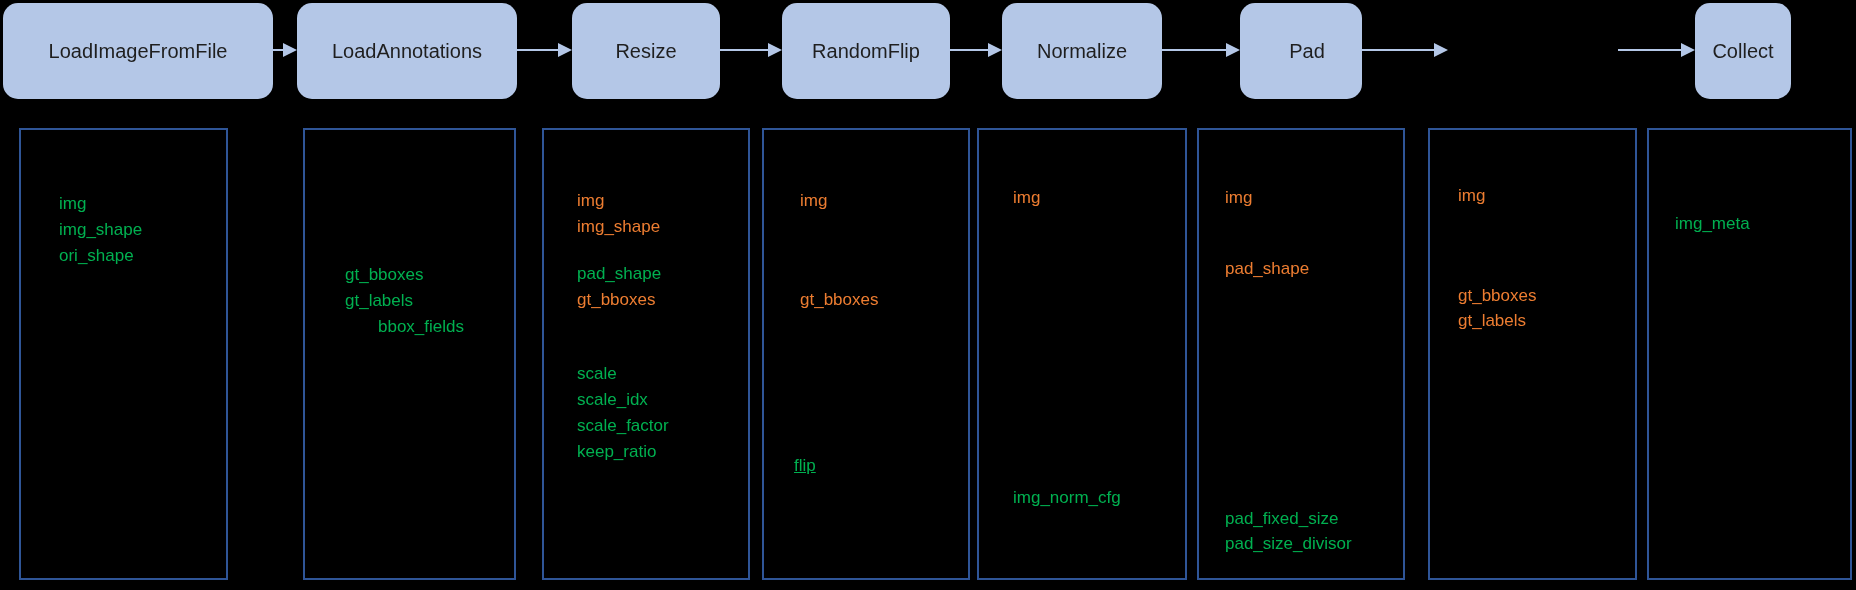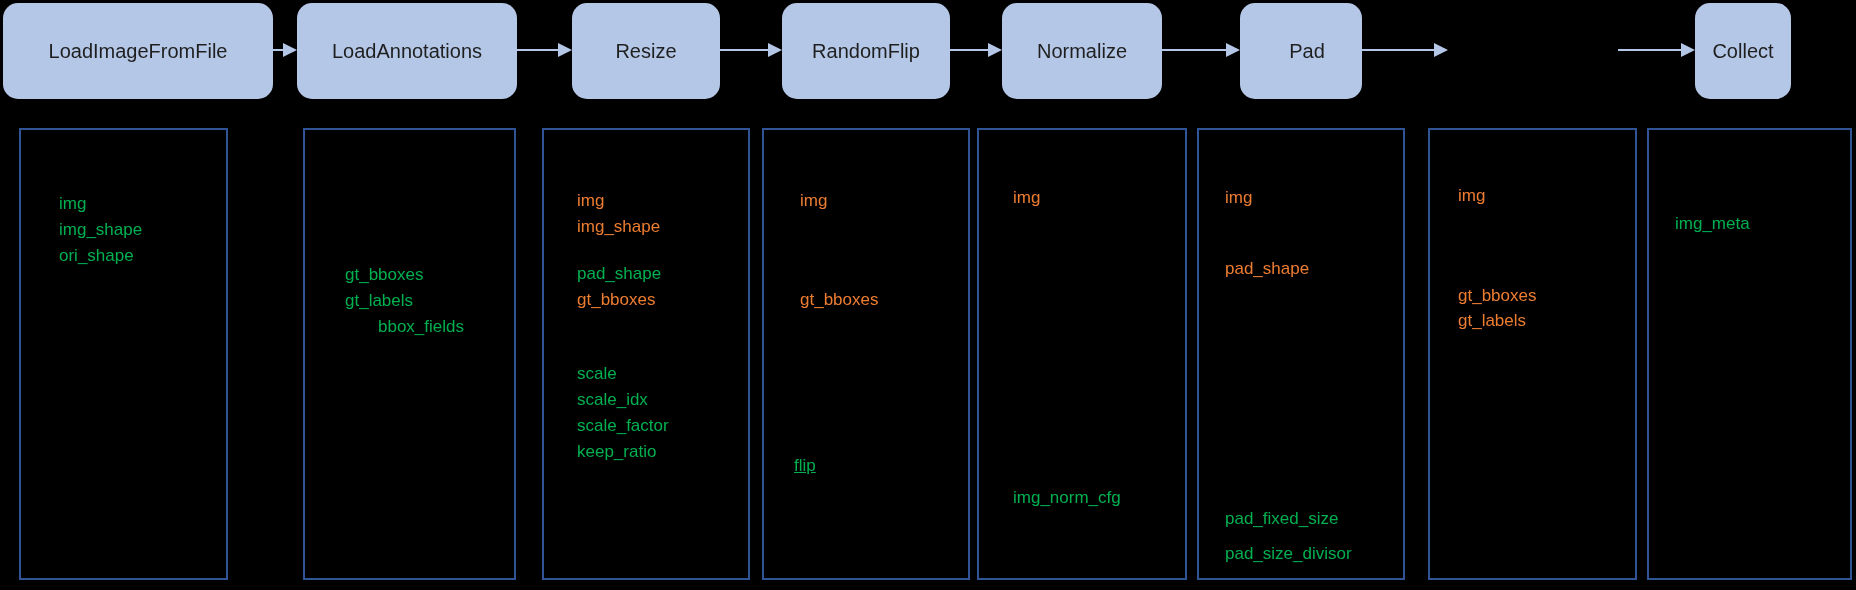--- a/index.html
+++ b/index.html
@@ -117,21 +117,21 @@
     </div>
     <div class="arrow-line" style="left: 1162px; width: 65px;"></div>
     <div class="arrow-head" style="left: 1226px;"></div>
     <div class="stage-box" style="left: 1240px; width: 122px; padding-left: 20px;">
       <span>Pad</span>
     </div>
     <div class="column-box" style="left: 1197px; width: 208px;">
       <div class="key-item key-orange" style="left: 26px; top: 59px;">img</div>
       <div class="key-item key-orange" style="left: 26px; top: 130px;">pad_shape</div>
       <div class="key-item key-green" style="left: 26px; top: 380px;">pad_fixed_size</div>
-      <div class="key-item key-green" style="left: 26px; top: 415px;">pad_size_divisor</div>
+      <div class="key-item key-green" style="left: 26px; top: 405px;">pad_size_divisor</div>
     </div>
     <div class="arrow-line" style="left: 1362px; width: 73px;"></div>
     <div class="arrow-head" style="left: 1434px;"></div>
     <div class="column-box" style="left: 1428px; width: 209px;">
       <div class="key-item key-orange" style="left: 28px; top: 57px;">img</div>
       <div class="key-item key-orange" style="left: 28px; top: 157px;">gt_bboxes</div>
       <div class="key-item key-orange" style="left: 28px; top: 182px;">gt_labels</div>
     </div>
     <div class="arrow-line" style="left: 1618px; width: 64px;"></div>
     <div class="arrow-head" style="left: 1681px;"></div>

